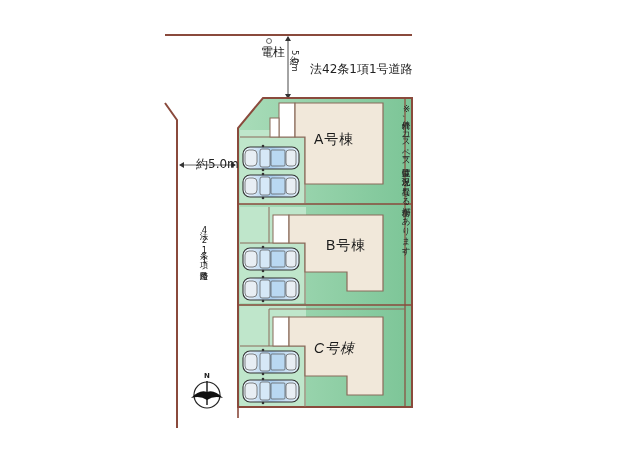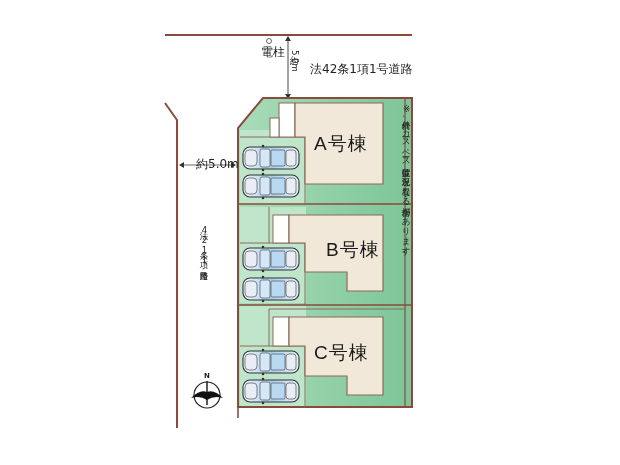--- a/index.html
+++ b/index.html
@@ -2,21 +2,21 @@
 <html><head>
 <meta charset="utf-8">
 <style>
   html, body { margin: 0; padding: 0; background: #ffffff; }
   body { width: 620px; height: 465px; position: relative; overflow: hidden;
          font-family: "DejaVu Sans", sans-serif; }
   svg { position: absolute; left: 0; top: 0; }
   .label { position: absolute; color: #222; white-space: nowrap; }
   .small { font-size: 12px; }
   .vtext { writing-mode: vertical-rl; text-orientation: upright; font-size: 8.5px; letter-spacing: 0; line-height: 1; color: #222; }
-  .bldg-label { position: absolute; font-size: 19px; color: #1a1a1a; font-family: "Liberation Sans", sans-serif; letter-spacing: 1px; }
+  .bldg-label { position: absolute; font-size: 14px; color: #1a1a1a; font-family: "Liberation Sans", sans-serif; letter-spacing: 1px; }
 </style>
 </head>
 <body>
 
 <svg width="620" height="465" viewBox="0 0 620 465">
   <defs>
     <linearGradient id="gGreen" x1="0" y1="0" x2="1" y2="0">
       <stop offset="0" stop-color="#a9dcb9"></stop>
       <stop offset="1" stop-color="#7cc597"></stop>
     </linearGradient>
@@ -101,15 +101,15 @@
 <div class="label vtext" style="left:290px; top:50px; text-orientation: mixed;">約5.0m</div>
 <div class="label small" style="left:310px; top:61px;">法42条1項1号道路</div>
 
 <div class="label small" style="left:196px; top:156px;">約5.0m</div>
 <div class="label vtext" style="left:200px; top:225px; font-size:8.5px;">法42条1項1号道路</div>
 
 <div class="label vtext" style="left:402px; top:104px; font-size:8.6px;">※外構、カースペース位置は現況と異なる場合があります。</div>
 
 <div class="bldg-label" style="left:314px; top:131px;">A号棟</div>
 <div class="bldg-label" style="left:326px; top:237px;">B号棟</div>
-<div class="bldg-label" style="left:314px; top:340px;">C号棟</div>
+<div class="bldg-label" style="left:314px; top:340px;font-style:italic;">C号棟</div>
 
 <div class="label" style="left:204px; top:372px; font-size:7px; font-weight:bold;">N</div>
 
 </body></html>

